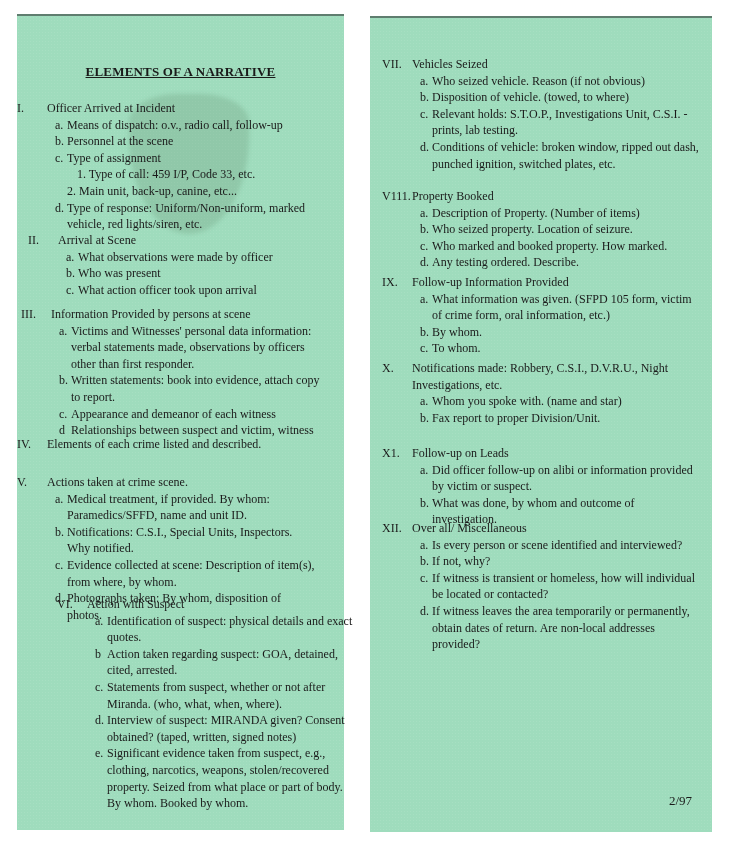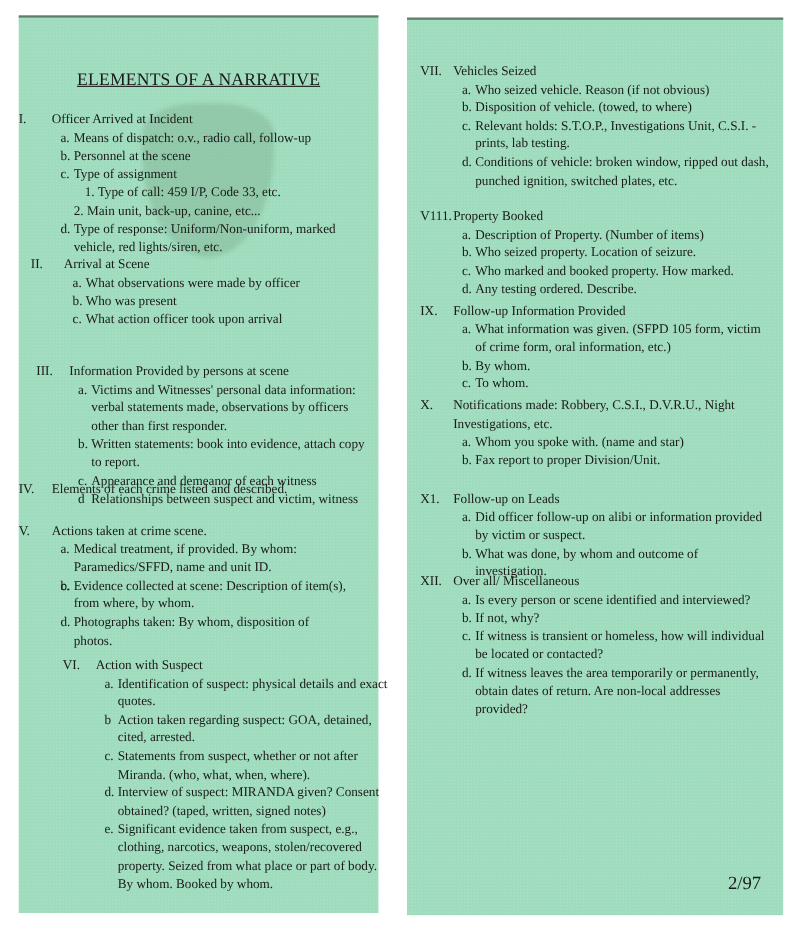--- a/index.html
+++ b/index.html
@@ -4,33 +4,33 @@
   <style>
     html, body { margin: 0; padding: 0; background: #ffffff; }
     body { width: 734px; height: 842px; position: relative; overflow: hidden;
            font-family: "Liberation Serif", "DejaVu Serif", serif; color: #1a1a1a; }
     .panel { position: absolute; background: #9fdcbd;
              background-image: radial-gradient(rgba(255,255,255,0.08) 1px, transparent 1px);
              background-size: 3px 3px; border-top: 2px solid #5f7d6f; }
     #left-panel { left: 17px; top: 14px; width: 327px; height: 814px; }
     #right-panel { left: 370px; top: 16px; width: 342px; height: 814px; }
     .title { position: absolute; left: 0; right: 0; top: 48px; text-align: center;
-             font-weight: normal; font-size: 16px; text-decoration: underline; letter-spacing: 0.2px; }
+             font-weight: bold; font-size: 13px; text-decoration: underline; letter-spacing: 0.2px; }
     .watermark { position: absolute; left: 112px; top: 78px; width: 120px; height: 140px;
                  background: rgba(90, 130, 100, 0.22); border-radius: 40% 40% 50% 50% / 20% 20% 70% 70%;
                  filter: blur(2px); }
     .section { position: absolute; font-size: 12px; line-height: 16.6px; }
     .sec-head { position: relative; padding-left: 30px; }
     .numeral { position: absolute; left: 0; top: 0; }
     .items { margin: 0; padding: 0; list-style: none; }
     .item { position: relative; padding-left: 50px; }
     .item .marker { position: absolute; left: 38px; top: 0; }
     .item .txt { display: block; }
     .subitem { padding-left: 50px; }
-    .footer-date { position: absolute; right: 20px; top: 775px; font-size: 17px; }
+    .footer-date { position: absolute; right: 20px; top: 775px; font-size: 13px; }
   </style>
 </head>
 <body>
 
 <div id="left-panel" class="panel">
   <div class="watermark"></div>
   <div class="title">ELEMENTS OF A NARRATIVE</div>
   <div id="left-sections">
       <div class="section" style="top: 84px; left: 0px; width: 300px;">
         <div class="sec-head"><span class="numeral">I.</span><span>Officer Arrived at  Incident</span></div>
@@ -71,21 +71,21 @@
           <li class="item">
             <span class="marker">b.</span>
             <span class="txt">Who was present</span>
           </li>
           <li class="item">
             <span class="marker">c.</span>
             <span class="txt">What action officer took upon arrival</span>
           </li>
         </ul>
       </div>
-      <div class="section" style="top: 290px; left: 16px; width: 300px; margin-top: 23px;">
+      <div class="section" style="top: 290px; left: 4px; width: 300px;">
         <div class="sec-head"><span class="numeral">III.</span><span>Information Provided by persons at scene</span></div>
         <ul class="items">
           <li class="item">
             <span class="marker">a.</span>
             <span class="txt">Victims and Witnesses' personal data information: verbal statements made, observations by officers other than first responder.</span>
           </li>
           <li class="item">
             <span class="marker">b.</span>
             <span class="txt">Written statements:  book into evidence, attach copy to report.</span>
           </li>
@@ -105,20 +105,21 @@
       </div>
       <div class="section" style="top: 458px; left: 0px; width: 300px;">
         <div class="sec-head"><span class="numeral">V.</span><span>Actions taken at crime scene.</span></div>
         <ul class="items">
           <li class="item">
             <span class="marker">a.</span>
             <span class="txt">Medical treatment, if provided.  By whom: Paramedics/SFFD, name and unit ID.</span>
           </li>
           <li class="item">
             <span class="marker">b.</span>
+            <span class="txt">Notifications:  C.S.I., Special Units, Inspectors.  Why notified.</span>
           </li>
           <li class="item">
             <span class="marker">c.</span>
             <span class="txt">Evidence collected at scene:  Description of item(s), from where, by whom.</span>
           </li>
           <li class="item">
             <span class="marker">d.</span>
             <span class="txt">Photographs taken:  By whom, disposition of photos.</span>
           </li>
         </ul>

